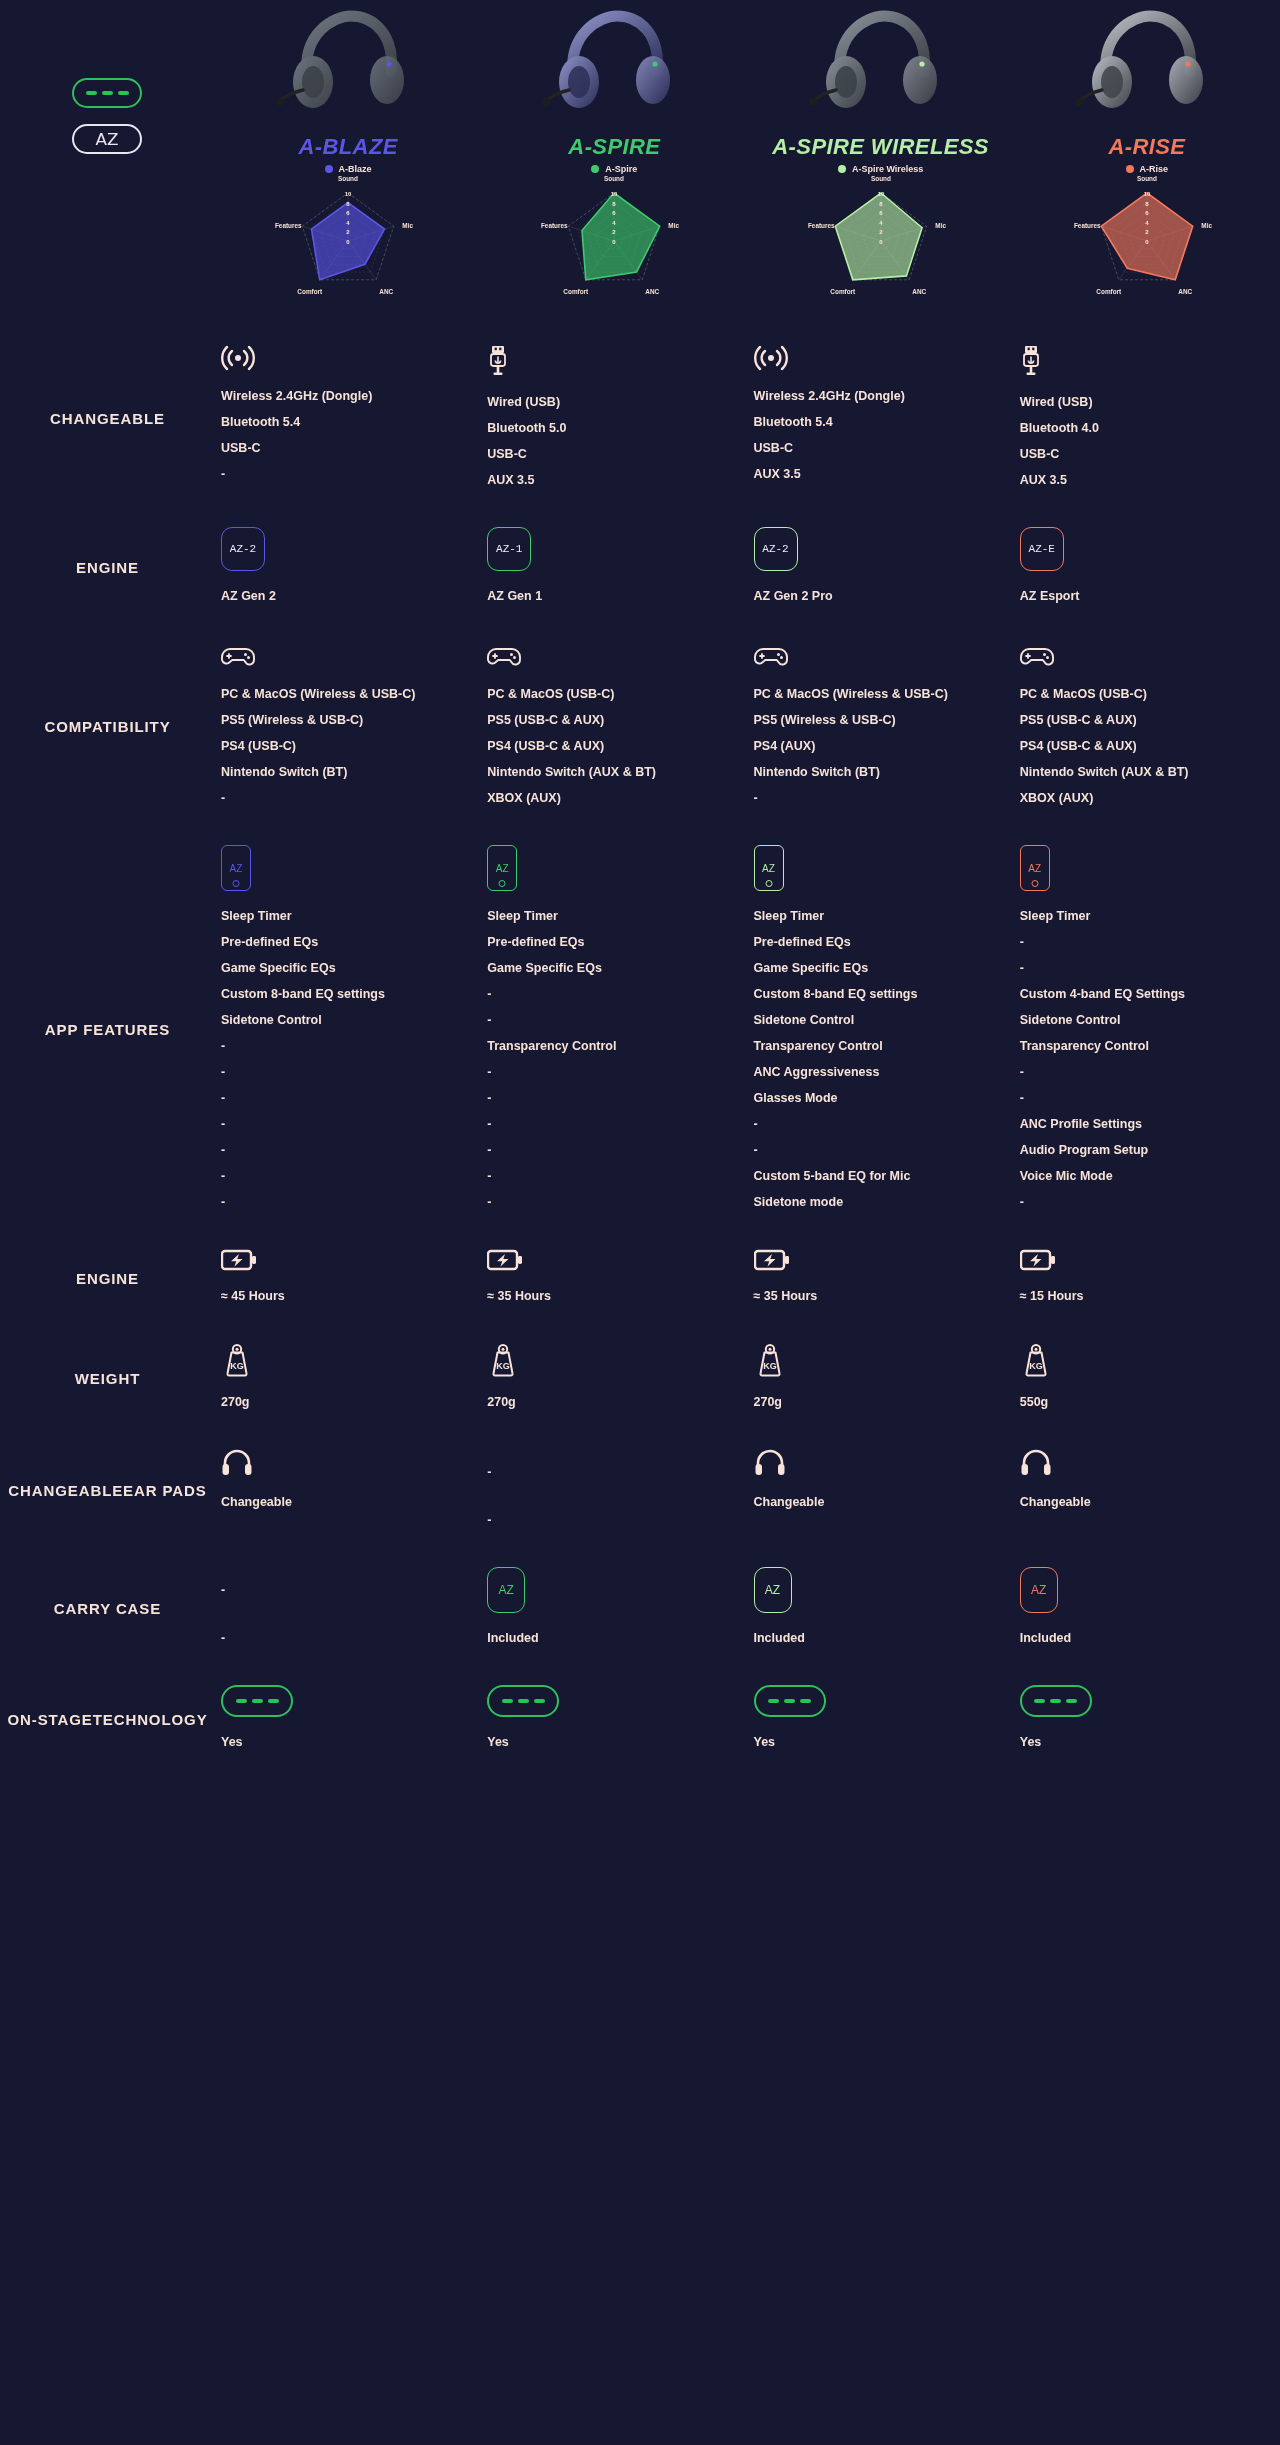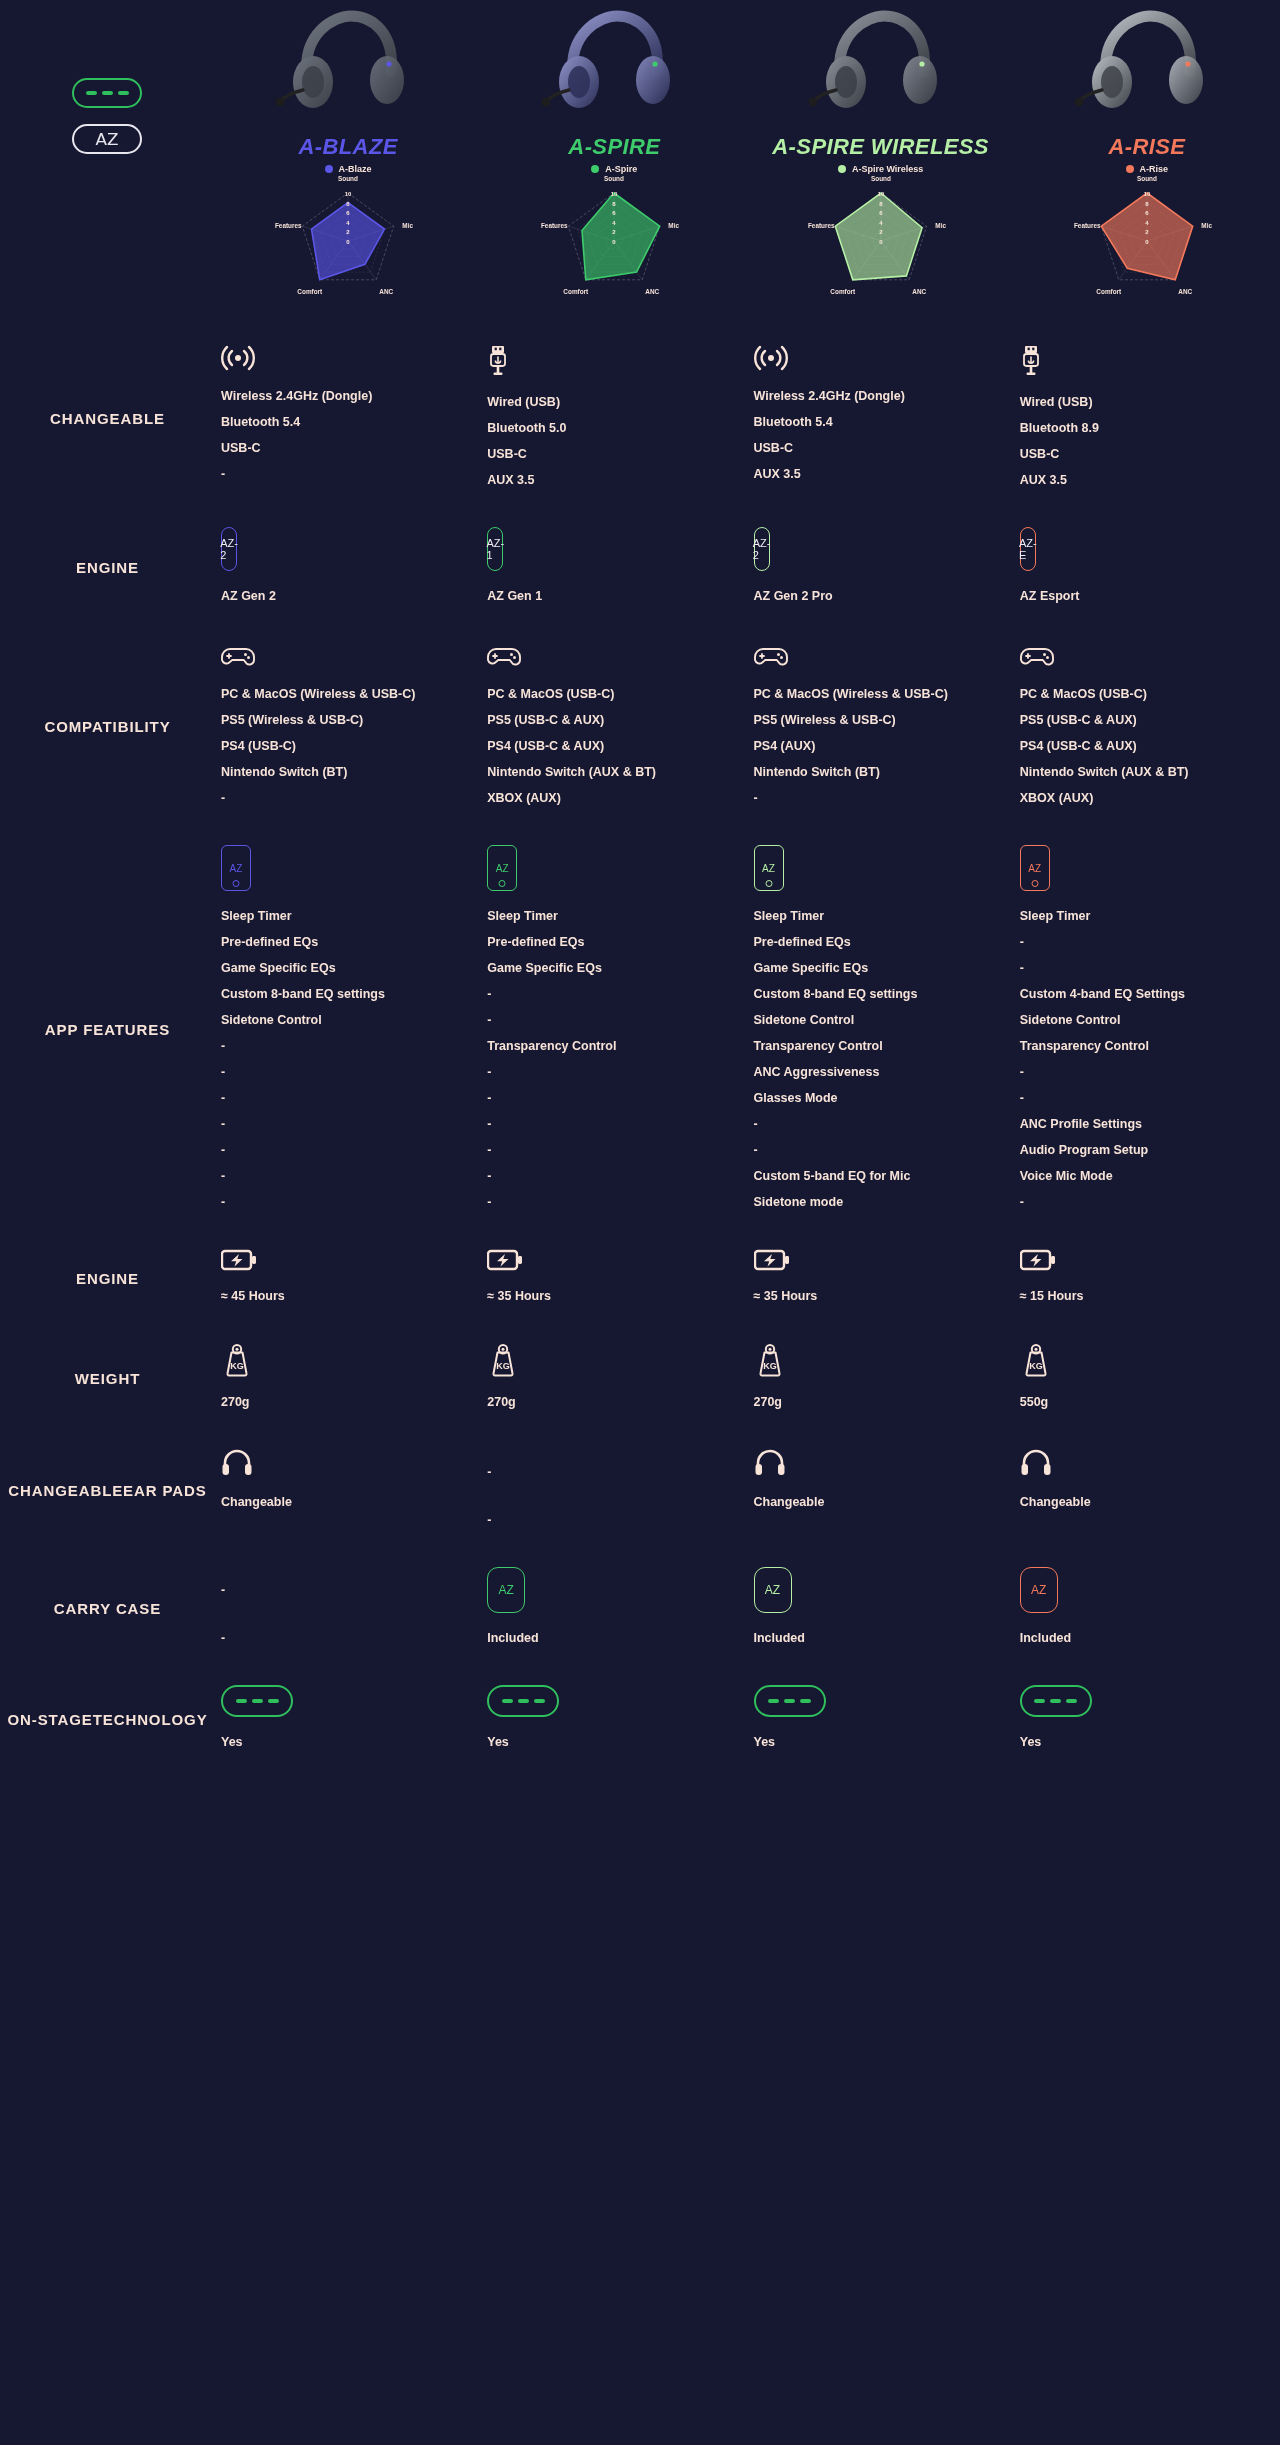--- a/index.html
+++ b/index.html
@@ -120,29 +120,29 @@
   .spec {
     font-size: 12.5px;
     font-weight: bold;
     line-height: 26px;
     text-align: center;
     white-space: nowrap;
   }
 
   
   .engine-badge {
-    width: 16px; height: 44px;
+    width: 44px; height: 44px;
     border-radius: 11px;
     border: 1.6px solid;
     display: flex;
     align-items: center;
     justify-content: center;
     font-size: 11px;
     color: #F0EDF5;
-    font-family: Liberation Sans, sans-serif;
+    font-family: Liberation Mono, monospace;
   }
 
   
   .phone {
     width: 30px; height: 46px;
     border-radius: 6px;
     border: 1.7px solid;
     display: flex;
     align-items: center;
     justify-content: center;
@@ -455,21 +455,21 @@
         <rect x="7.6" y="2.6" width="2.2" height="2.6" fill="#161730"></rect>
         <rect x="12.2" y="2.6" width="2.2" height="2.6" fill="#161730"></rect>
         <rect x="4" y="9" width="14" height="12" rx="2.4" fill="none" stroke="#F7E3D8" stroke-width="1.8"></rect>
         <path d="M11 12 v6" stroke="#F7E3D8" stroke-width="1.6" stroke-linecap="round"></path>
         <path d="M8.4 15.4 a2.6 2.6 0 0 0 5.2 0" stroke="#F7E3D8" stroke-width="1.6" fill="none"></path>
         <rect x="9.7" y="21" width="2.6" height="7" fill="#F7E3D8"></rect>
         <rect x="6.5" y="27.5" width="9" height="2.6" rx="1" fill="#F7E3D8"></rect>
       </svg>
         </div>
         <div class="spec">Wired (USB)</div>
-        <div class="spec">Bluetooth 8.9</div>
+        <div class="spec">Bluetooth 4.0</div>
         <div class="spec">USB-C</div>
         <div class="spec">AUX 3.5</div>
       </div><div class="row-gap"></div><div class="rowlabel">
         <span>ENGINE</span>
       </div><div class="cell">
         <div class="ic">
         <div class="engine-badge" style="border-color:#5B56E8">AZ-2</div>
         </div>
         <div class="spec">AZ Gen 2</div>
       </div><div class="cell">

